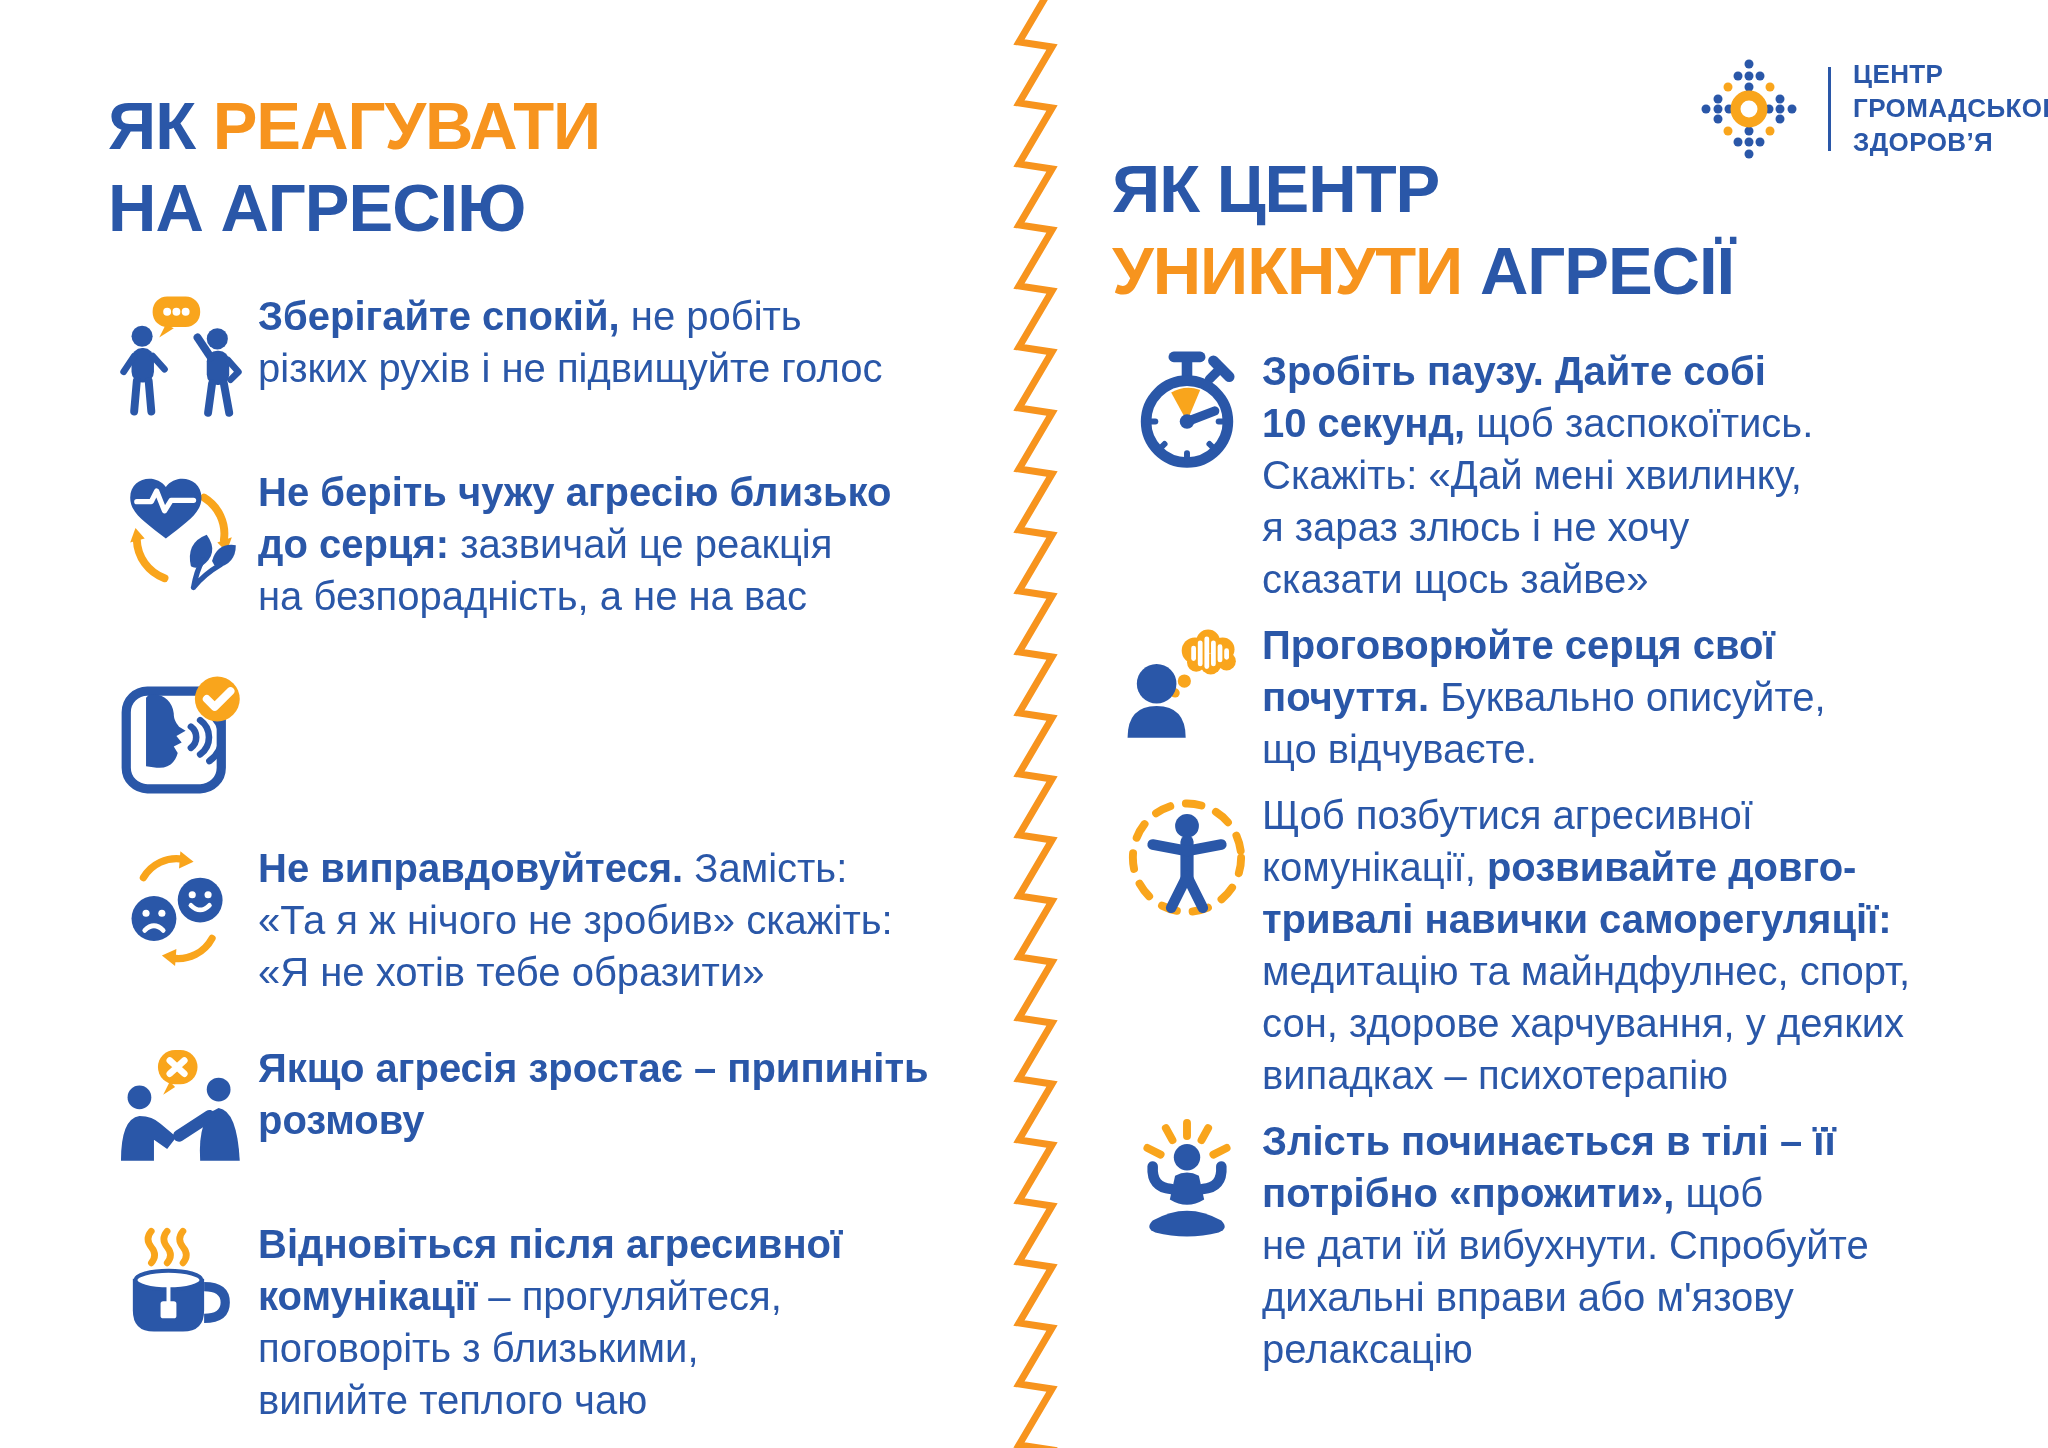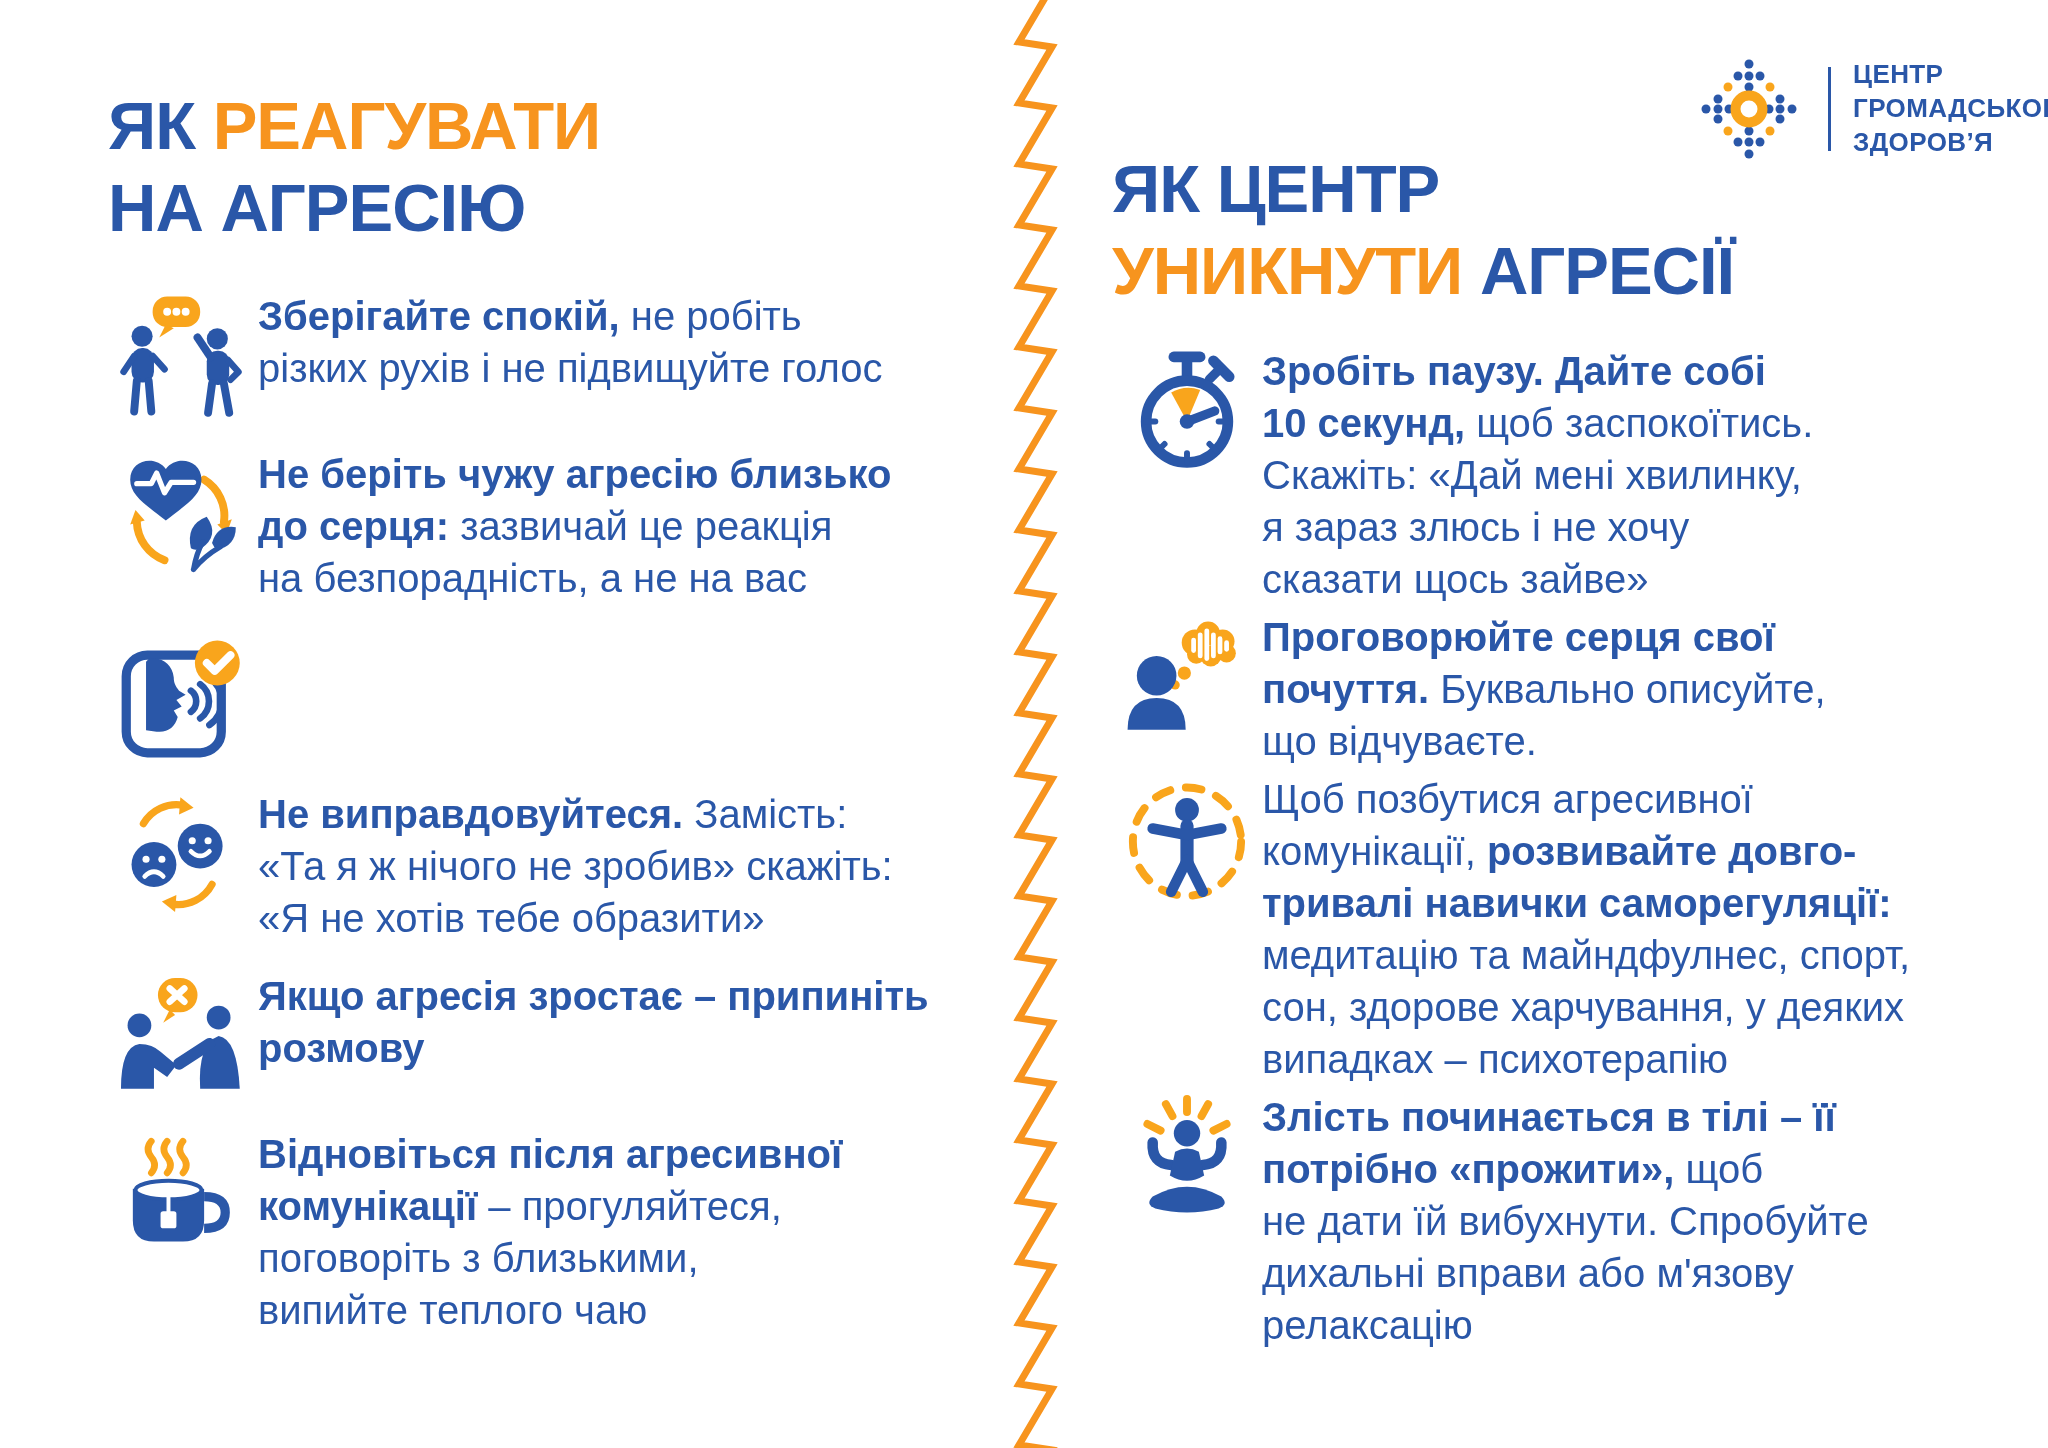--- a/index.html
+++ b/index.html
@@ -13,22 +13,22 @@
     font-family:"Liberation Sans",sans-serif;overflow:hidden;color:var(--blue);
   }
   .zigzag{position:absolute;left:0;top:0;pointer-events:none;}
   .col{position:absolute;width:900px;}
   .col-left{left:108px;top:85px;}
   .col-right{left:1112px;top:148px;}
   h1{margin:0;font-size:67px;line-height:1.22;font-weight:bold;color:var(--blue);letter-spacing:-1px;}
   h1 .line{display:block;}
   h1 .accent{color:var(--orange);}
   .items{display:flex;flex-direction:column;margin-top:42px;}
-  .col-left .items{gap:26px;}
-  .col-right .items{gap:6px;margin-top:34px;}
+  .col-left .items{gap:44px;}
+  .col-right .items{gap:14px;margin-top:34px;}
   .item{display:flex;align-items:flex-start;}
   .icon-box{flex:0 0 150px;display:flex;justify-content:center;}
   .icon-box svg{width:132px;height:132px;display:block;}
   .item-text{margin:0;font-size:40px;line-height:1.3;color:var(--blue);white-space:pre-line;}
   .item-text .b{font-weight:bold;}
   .logo{position:absolute;left:1692px;top:52px;display:flex;align-items:center;gap:22px;}
   .logo-mark{width:114px;height:114px;display:block;}
   .logo-sep{width:3px;height:84px;background:var(--blue);}
   .logo-text{color:var(--blue);font-weight:bold;font-size:26px;line-height:1.3;letter-spacing:.4px;}
 </style>

